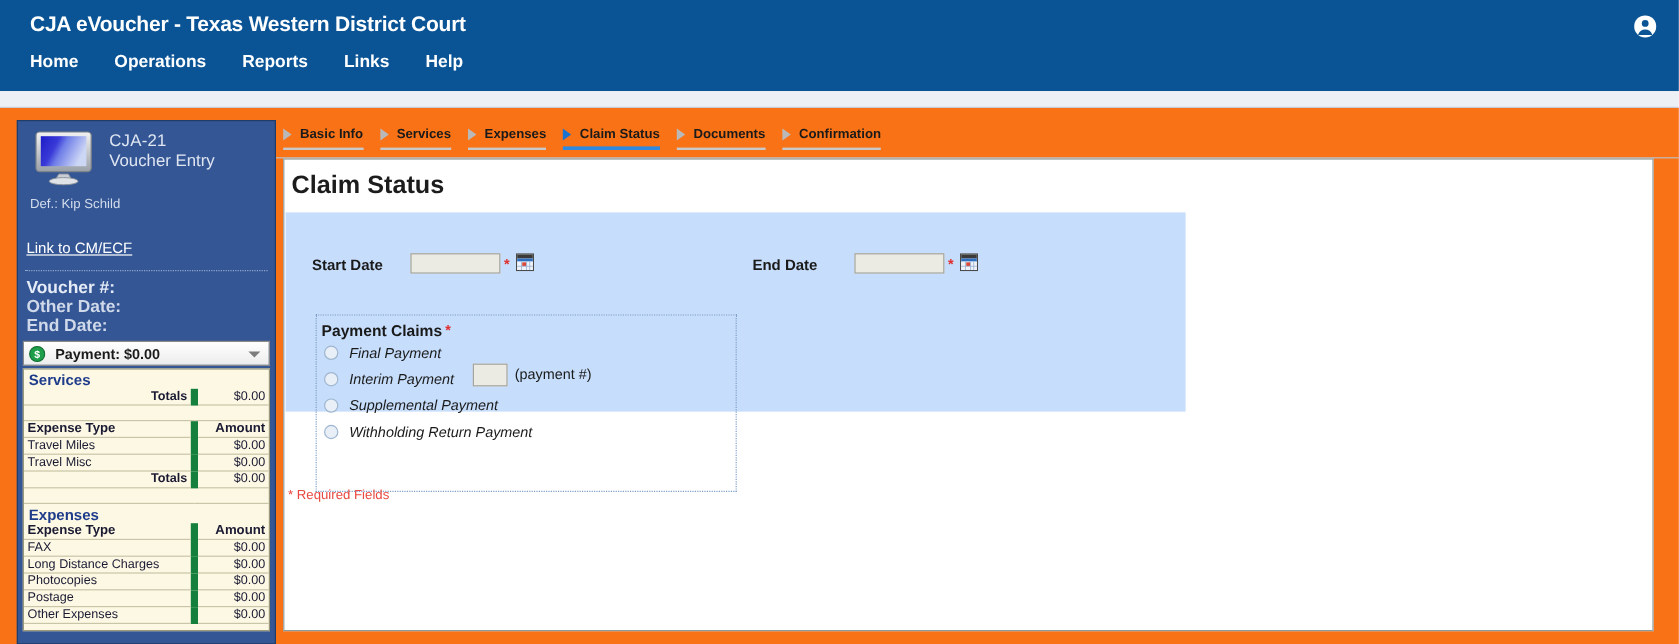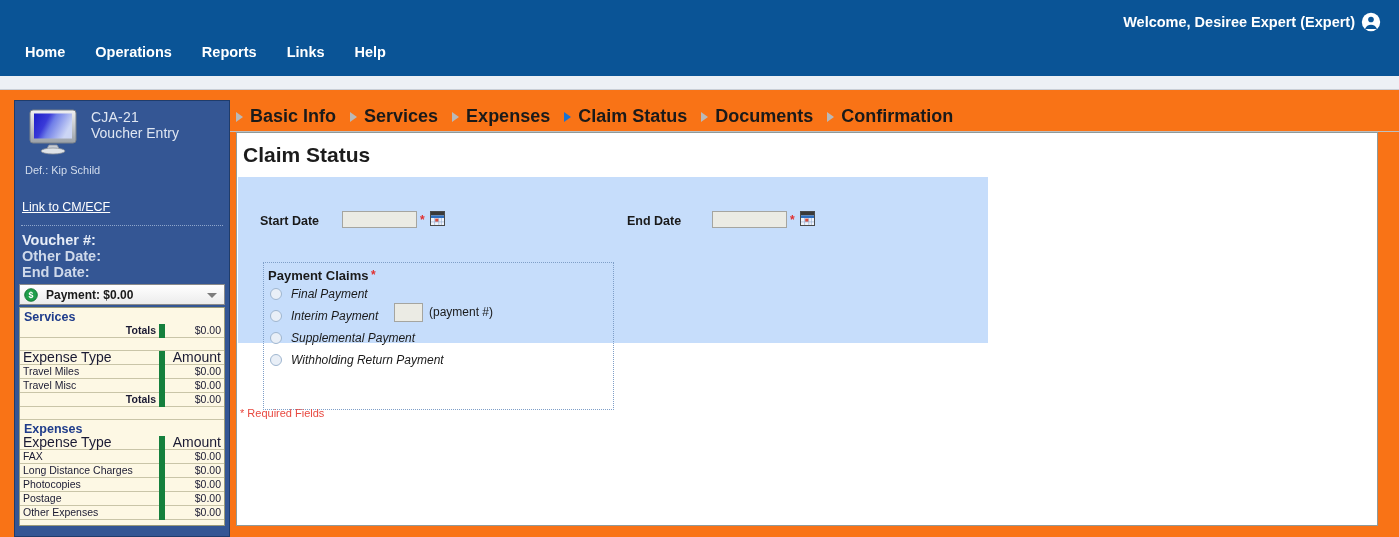--- a/index.html
+++ b/index.html
@@ -142,21 +142,21 @@
     width: 100%; border-collapse: collapse;
     font-size: 10.5px; color: #1a1a33;
   }
   table.sumtable td {
     padding: 0px 3px; height: 13px; line-height: 13px;
     border-bottom: 1px solid #c9c5a8;
   }
   table.sumtable tr:last-child td { }
   td.col-type { text-align: left; border-right: 6px solid #15803d; }
   td.col-amt  { text-align: right; width: 62px; }
-  tr.hdr td { font-weight: normal; font-size: 14px; }
+  tr.hdr td { font-weight: bold; font-size: 11px; }
   tr.totals td.col-type { text-align: right; font-weight: bold; }
   .spacer-row td { border-bottom: none; height: 7px; }
 
   
   #content-box {
     position: absolute; left: 236px; top: 42px;
     width: 1142px; height: 394px;
     background: #ffffff;
     border: 1px solid #8f9a9a;
   }
@@ -174,21 +174,21 @@
   }
   .tab .tri {
     width: 0; height: 0;
     border-top: 5px solid transparent;
     border-bottom: 5px solid transparent;
     border-left: 7px solid #b9b9b9;
     margin-right: 7px;
   }
   .tab.active .tri { border-left-color: #1a73d1; }
   .tab .tab-label {
-    font-size: 18px; font-weight: bold; color: #1a1a1a;
+    font-size: 11px; font-weight: bold; color: #1a1a1a;
     white-space: nowrap;
   }
   .tab .tab-underline {
     position: absolute; left: 0; right: 0; bottom: -3px;
     height: 2px; background: #c8c8c8;
   }
   .tab.active .tab-underline { height: 3px; background: #2d8ae0; }
   #tabs-divider {
     position: absolute; left: 230px; top: 41px;
     width: 1169px; height: 1px; background: #bfbfbf;
@@ -269,23 +269,23 @@
   }
   #required-fields-note {
     position: absolute; left: 3px; top: 274px;
     font-size: 11px; color: #e8483f;
   }
 </style>
 </head>
 <body>
 
 <div id="top-banner">
+  <div id="app-title">CJA eVoucher - Texas Western District Court</div>
 
   <div id="welcome-area">
-    <span id="welcome-text">Welcome, Desiree Expert (Expert)</span>
     <span>
       <svg id="user-avatar-icon" viewBox="0 0 24 24">
         <circle cx="12" cy="12" r="11" fill="#ffffff"></circle>
         <circle cx="12" cy="9" r="3.4" fill="#0a5496"></circle>
         <path d="M4.8 20.5c1.2-3.6 4-5.3 7.2-5.3s6 1.7 7.2 5.3z" fill="#0a5496"></path>
       </svg>
     </span>
   </div>
 
   <div id="main-nav">

